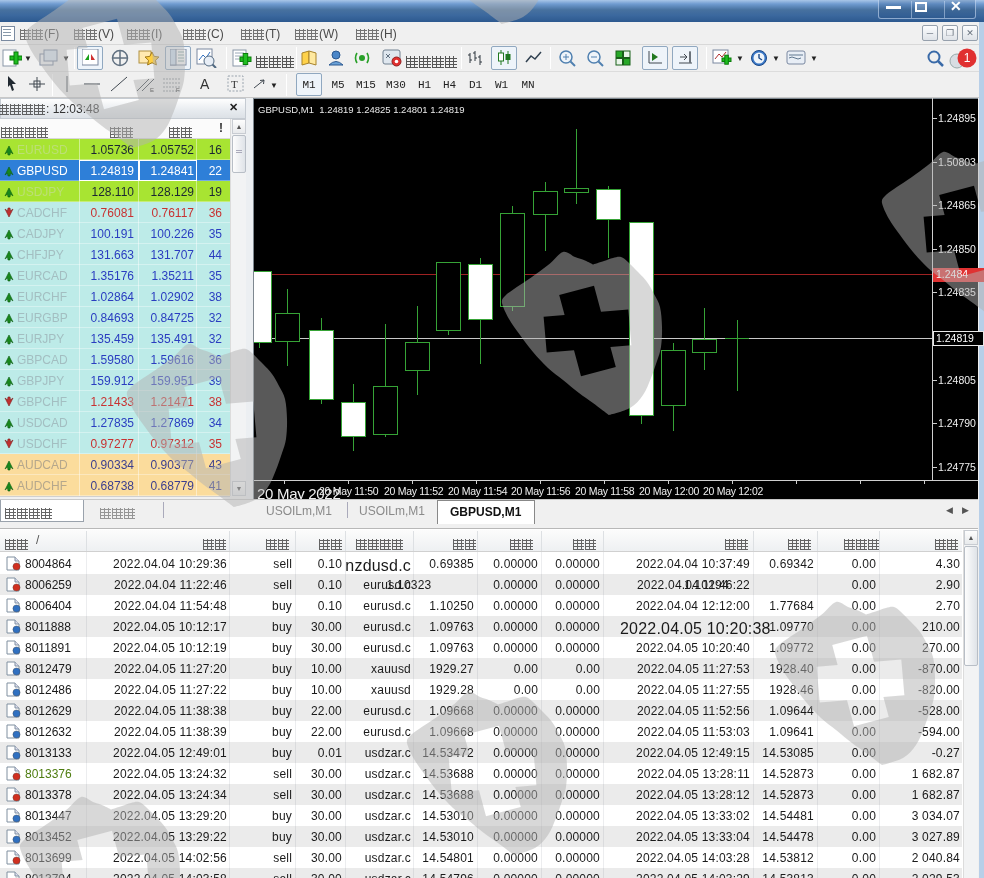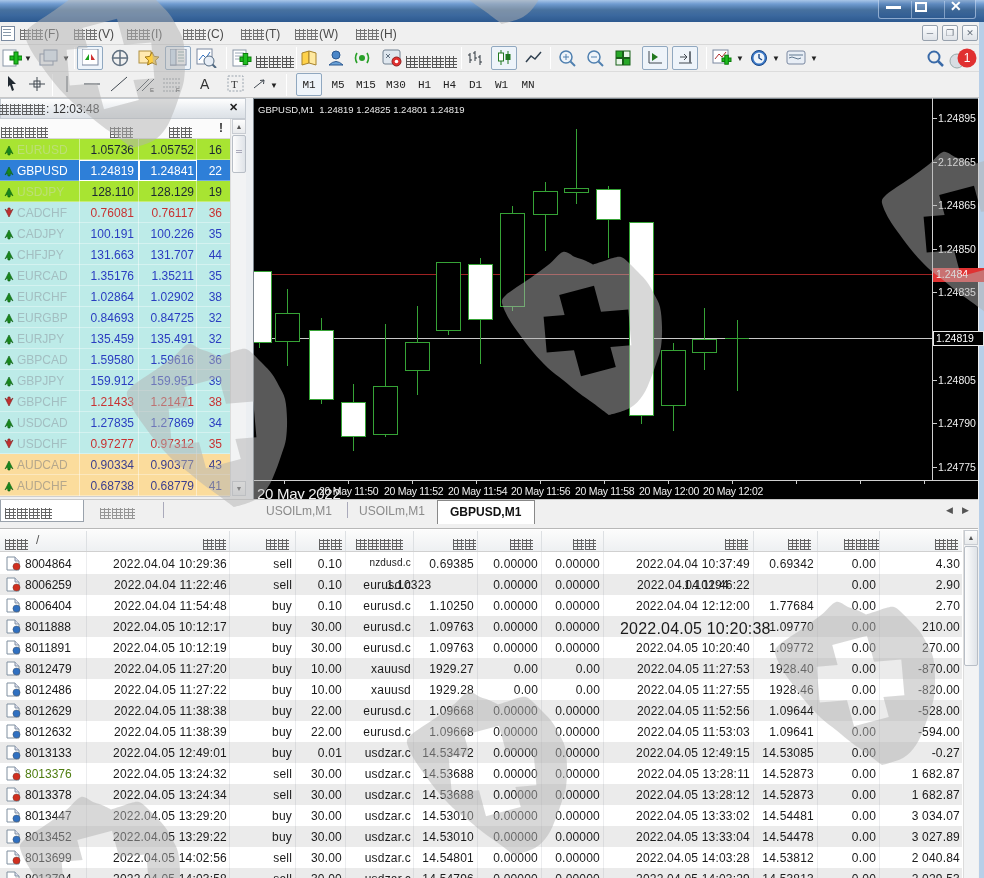--- a/index.html
+++ b/index.html
@@ -473,21 +473,21 @@
       <div class="abs" style="left:375px;top:124px;width:25px;height:194px;background:#ffffff;border:1px solid #36a336;"></div>
 <div class="abs" style="left:419px;top:245px;width:1px;height:88px;background:#36a336;"></div>
       <div class="abs" style="left:407px;top:252px;width:25px;height:56px;background:#000000;border:1px solid #36a336;"></div>
 <div class="abs" style="left:450px;top:210px;width:1px;height:62px;background:#36a336;"></div>
       <div class="abs" style="left:438px;top:241px;width:25px;height:14px;background:#000000;border:1px solid #36a336;"></div>
 <div class="abs" style="left:483px;top:222px;width:1px;height:71px;background:#36a336;"></div>
 <div class="abs" style="left:471px;top:240px;width:24px;height:1px;background:#36a336;"></div>
 </div>
 <div class="abs" style="left:938px;top:112px;font-size:10.5px;color:#efefef;">1.24895</div>
 <div class="abs" style="left:933px;top:118px;width:4px;height:1px;background:#cfcfcf;"></div>
-<div class="abs" style="left:938px;top:156px;font-size:10.5px;color:#efefef;">2.12865</div>
+<div class="abs" style="left:938px;top:156px;font-size:10.5px;color:#efefef;">1.50803</div>
 <div class="abs" style="left:933px;top:162px;width:4px;height:1px;background:#cfcfcf;"></div>
 <div class="abs" style="left:938px;top:199px;font-size:10.5px;color:#efefef;">1.24865</div>
 <div class="abs" style="left:933px;top:205px;width:4px;height:1px;background:#cfcfcf;"></div>
 <div class="abs" style="left:938px;top:243px;font-size:10.5px;color:#efefef;">1.24850</div>
 <div class="abs" style="left:933px;top:249px;width:4px;height:1px;background:#cfcfcf;"></div>
 <div class="abs" style="left:938px;top:286px;font-size:10.5px;color:#efefef;">1.24835</div>
 <div class="abs" style="left:933px;top:292px;width:4px;height:1px;background:#cfcfcf;"></div>
 <div class="abs" style="left:938px;top:374px;font-size:10.5px;color:#efefef;">1.24805</div>
 <div class="abs" style="left:933px;top:380px;width:4px;height:1px;background:#cfcfcf;"></div>
 <div class="abs" style="left:938px;top:417px;font-size:10.5px;color:#efefef;">1.24790</div>
@@ -558,21 +558,21 @@
 <svg class="abs" style="left:6px;top:556px;" width="16" height="15" viewBox="0 0 16 15">
       <path d="M1 1 H9 L13 5 V14 H1 Z" fill="#fff" stroke="#8090a0"></path>
       <path d="M9 1 L9 5 L13 5" fill="#dde" stroke="#8090a0"></path>
       <circle cx="10.5" cy="10.5" r="3.6" fill="#d03020" stroke="rgba(60,60,60,0.35)"></circle>
       <path d="M10.5 8.5 v4 M8.5 10.5 h4" stroke="#fff" stroke-width="0"></path>
     </svg>
 <div class="abs" style="left:25px;top:557px;font-size:12px;color:#1a1a1a;">8004864</div>
 <div class="abs" style="left:97px;top:557px;width:130px;text-align:right;font-size:12px;letter-spacing:0.2px;color:#1a1a1a;white-space:nowrap;">2022.04.04 10:29:36</div>
 <div class="abs" style="left:162px;top:557px;width:130px;text-align:right;font-size:12px;letter-spacing:0.2px;color:#1a1a1a;white-space:nowrap;">sell</div>
 <div class="abs" style="left:212px;top:557px;width:130px;text-align:right;font-size:12px;letter-spacing:0.2px;color:#1a1a1a;white-space:nowrap;">0.10</div>
-<div class="abs" style="left:281px;top:557px;width:130px;text-align:right;font-size:10px;letter-spacing:0.2px;color:#1a1a1a;white-space:nowrap;padding-left:11px;">nzdusd.c</div>
+<div class="abs" style="left:281px;top:557px;width:130px;text-align:right;font-size:16px;letter-spacing:0.2px;color:#1a1a1a;white-space:nowrap;padding-left:11px;">nzdusd.c</div>
 <div class="abs" style="left:344px;top:557px;width:130px;text-align:right;font-size:12px;letter-spacing:0.2px;color:#1a1a1a;white-space:nowrap;">0.69385</div>
 <div class="abs" style="left:408px;top:557px;width:130px;text-align:right;font-size:12px;letter-spacing:0.2px;color:#1a1a1a;white-space:nowrap;">0.00000</div>
 <div class="abs" style="left:470px;top:557px;width:130px;text-align:right;font-size:12px;letter-spacing:0.2px;color:#1a1a1a;white-space:nowrap;">0.00000</div>
 <div class="abs" style="left:620px;top:557px;width:130px;text-align:right;font-size:12px;letter-spacing:0.2px;color:#1a1a1a;white-space:nowrap;">2022.04.04 10:37:49</div>
 <div class="abs" style="left:684px;top:557px;width:130px;text-align:right;font-size:12px;letter-spacing:0.2px;color:#1a1a1a;white-space:nowrap;">0.69342</div>
 <div class="abs" style="left:746px;top:557px;width:130px;text-align:right;font-size:12px;letter-spacing:0.2px;color:#1a1a1a;white-space:nowrap;">0.00</div>
 <div class="abs" style="left:830px;top:557px;width:130px;text-align:right;font-size:12px;letter-spacing:0.2px;color:#1a1a1a;white-space:nowrap;">4.30</div>
 <div class="abs" style="left:0;top:574px;width:962px;height:21px;background:#ebebeb;"></div>
 <svg class="abs" style="left:6px;top:577px;" width="16" height="15" viewBox="0 0 16 15">
       <path d="M1 1 H9 L13 5 V14 H1 Z" fill="#fff" stroke="#8090a0"></path>

